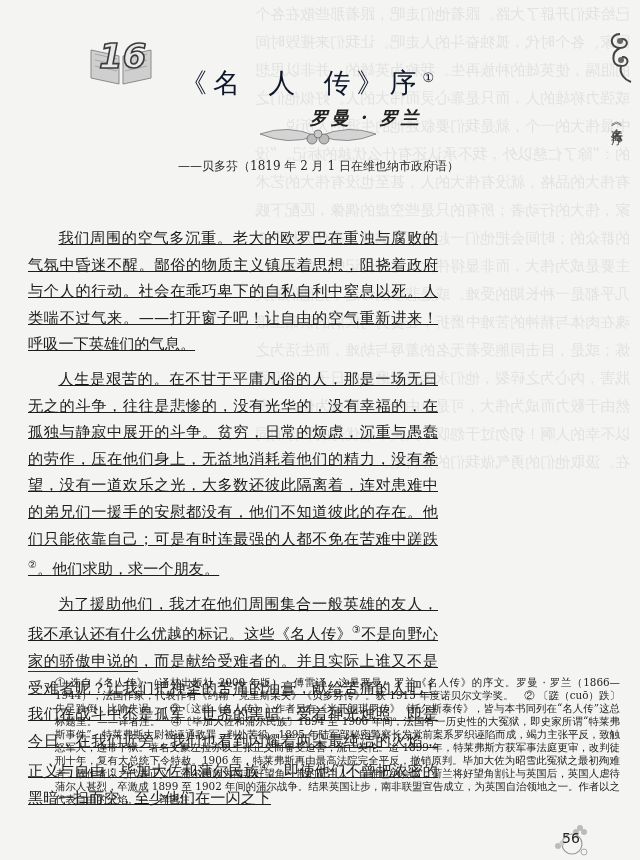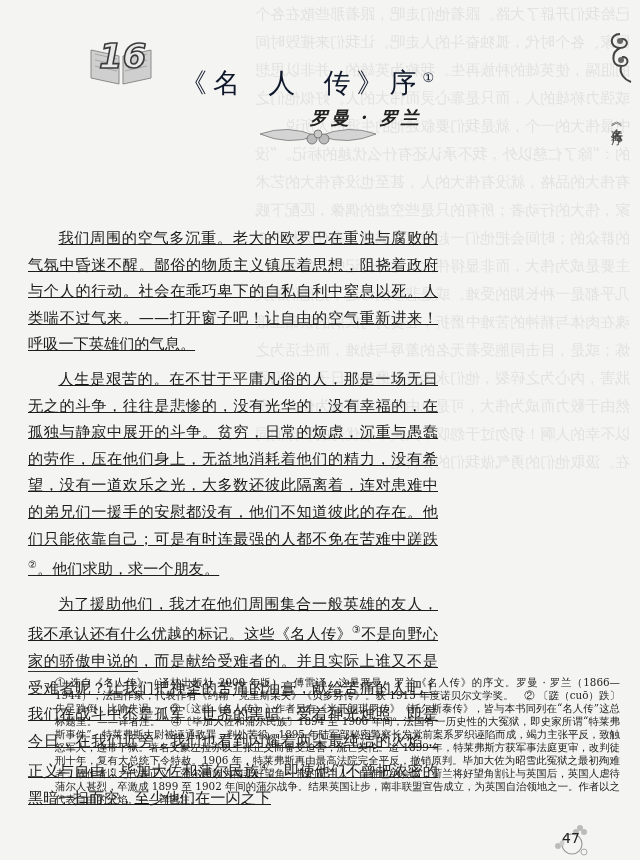--- a/index.html
+++ b/index.html
@@ -98,20 +98,21 @@
 
   <svg class="ornament" viewBox="0 0 120 26">
     <path d="M2 12 Q30 2 58 14 Q30 24 2 12 Z" fill="#d4d4d4" stroke="#777" stroke-width="0.8"></path>
     <path d="M118 12 Q90 2 62 14 Q90 24 118 12 Z" fill="#d4d4d4" stroke="#777" stroke-width="0.8"></path>
     <circle cx="54" cy="17" r="5" fill="#bcbcbc" stroke="#666" stroke-width="0.8"></circle>
     <circle cx="66" cy="17" r="5" fill="#bcbcbc" stroke="#666" stroke-width="0.8"></circle>
     <circle cx="60" cy="12" r="4" fill="#cacaca" stroke="#666" stroke-width="0.8"></circle>
   </svg>
 
   <div class="epigraph">
+    <div class="l3">——贝多芬（1819 年 2 月 1 日在维也纳市政府语）</div>
   </div>
 
   <div class="body">
     <p>我们周围的空气多沉重。老大的欧罗巴在重浊与腐败的气氛中昏迷不醒。鄙俗的物质主义镇压着思想，阻挠着政府与个人的行动。社会在乖巧卑下的自私自利中窒息以死。人类喘不过气来。——打开窗子吧！让自由的空气重新进来！呼吸一下英雄们的气息。</p>
     <p class="tight"><span>人生是艰苦的。在不甘于平庸凡俗的人，那是一场无日无之的斗争，往往是悲惨的，没有光华的，没有幸福的，在孤独与静寂中展开的斗争。贫穷，日常的烦虑，沉重与愚蠢的劳作，压在他们身上，无益地消耗着他们的精力，没有希望，没有一道欢乐之光，大多数还彼此隔离着，连对患难中的弟兄们一援手的安慰都没有，他们不知道彼此的存在。他们只能依靠自己；可是有时连最强的人都不免在苦难中蹉跌</span><sup>②</sup><span>。他们求助，求一个朋友。</span></p>
     <p><span>为了援助他们，我才在他们周围集合一般英雄的友人，我不承认还有什么优越的标记。这些《名人传》</span><sup>③</sup><span>不是向野心家的骄傲申说的，而是献给受难者的。并且实际上谁又不是受难者呢？让我们把神圣的苦痛的油膏，献给苦痛的人吧！我们在战斗中不是孤军。世界的黑暗，受着神光烛照。即是今日，在我们近旁，我们也看到闪耀着两朵最纯洁的火焰，正义与自由：毕加大佐和蒲尔民族</span><sup>④</sup><span>。即使他们不曾把浓密的黑暗一扫而空，至少他们在一闪之下</span></p>
   </div>
 
   <div class="fn-rule"></div>
   <div class="footnotes">① 选自《名人传》（译林出版社 2000 年版）。傅雷译。这是罗曼 · 罗兰《名人传》的序文。罗曼 · 罗兰（1866—1944），法国作家，代表作有《约翰 · 克里斯朵夫》《贝多芬传》。获 1915 年度诺贝尔文学奖。　② 〔蹉（cuō）跌〕失足跌倒，比喻失误。　③〔这些《名人传》〕作者另有《米开朗琪罗传》《托尔斯泰传》，皆与本书同列在“名人传”这总标题里。——译者注。　④〔毕加大佐和蒲尔民族〕1894 至 1906 年间，法国有一历史性的大冤狱，即史家所谓“特莱弗斯事件”。特莱弗斯大尉被诬通敌罪，判处苦役。1895 年陆军部秘密警察长发觉前案系罗织诬陷而成，竭力主张平反，致触怒军人，连带下狱。著名文豪左拉亦以主张正义而备受迫害，流亡英伦。迨 1899 年，特莱弗斯方获军事法庭更审，改判徒刑十年，复有大总统下令特赦。1906 年，特莱弗斯再由最高法院完全平反，撤销原判。毕加大佐为昭雪此冤狱之最初殉难者，故作者以之代表正义。蒲尔民族为南非好望角一带的荷兰人，自维也纳会议，荷兰将好望角割让与英国后，英国人虐待蒲尔人甚烈，卒激成 1899 至 1902 年间的蒲尔战争。结果英国让步，南非联盟宣告成立，为英国自治领地之一。作者以之代表自由的火焰。——译者注。</div>
@@ -125,14 +126,14 @@
 
   <svg class="page-number-wrap" viewBox="0 0 48 34">
     <circle cx="24" cy="22" r="10" fill="none" stroke="#999" stroke-width="1.2"></circle>
     <circle cx="32" cy="6" r="3" fill="#bbb"></circle>
     <circle cx="28" cy="10" r="3" fill="#bbb"></circle>
     <circle cx="36" cy="10" r="3" fill="#bbb"></circle>
     <circle cx="10" cy="24" r="3" fill="#bbb"></circle>
     <circle cx="14" cy="21" r="2.5" fill="#ccc"></circle>
     <circle cx="36" cy="30" r="3" fill="none" stroke="#aaa"></circle>
   </svg>
-  <div class="page-number">47</div>
+  <div class="page-number">56</div>
 </div>
 
 </body></html>

